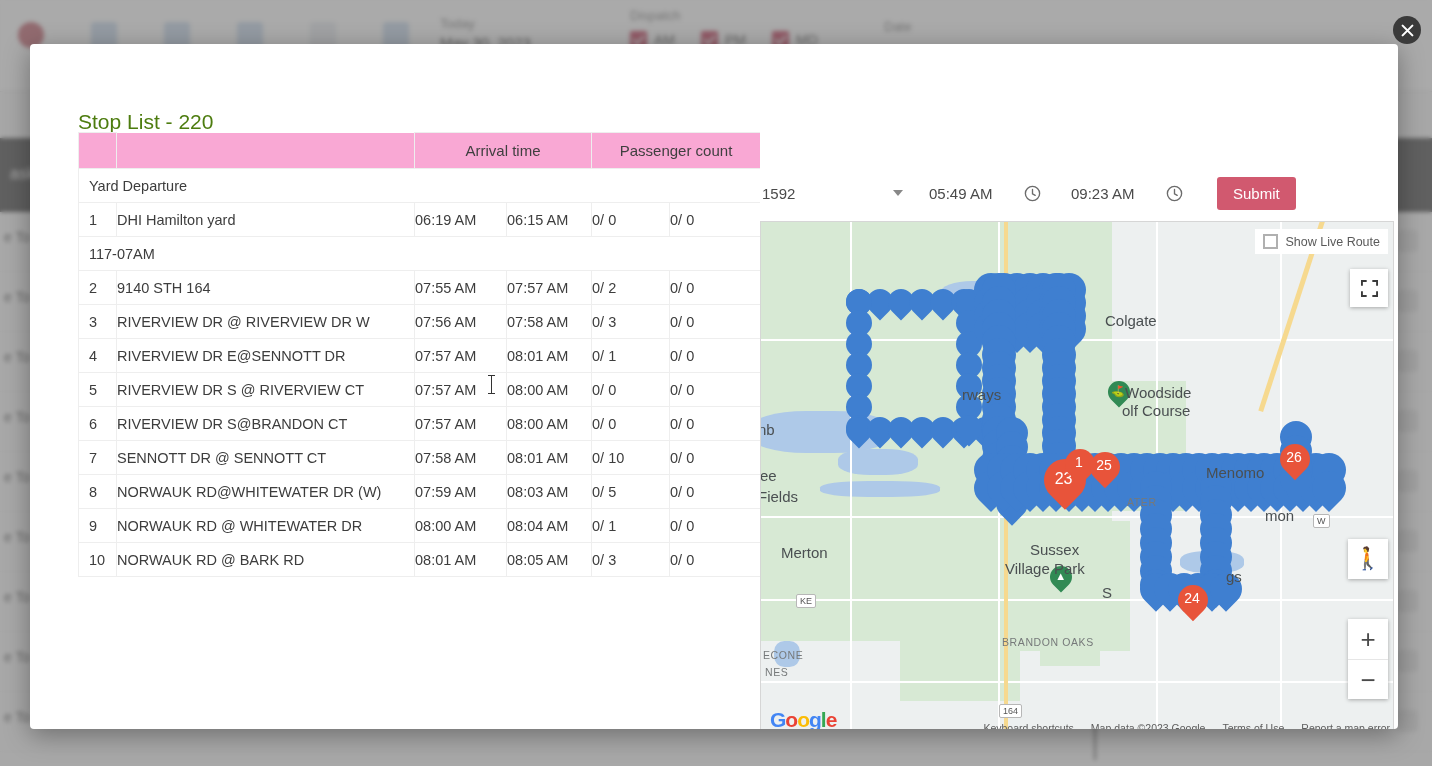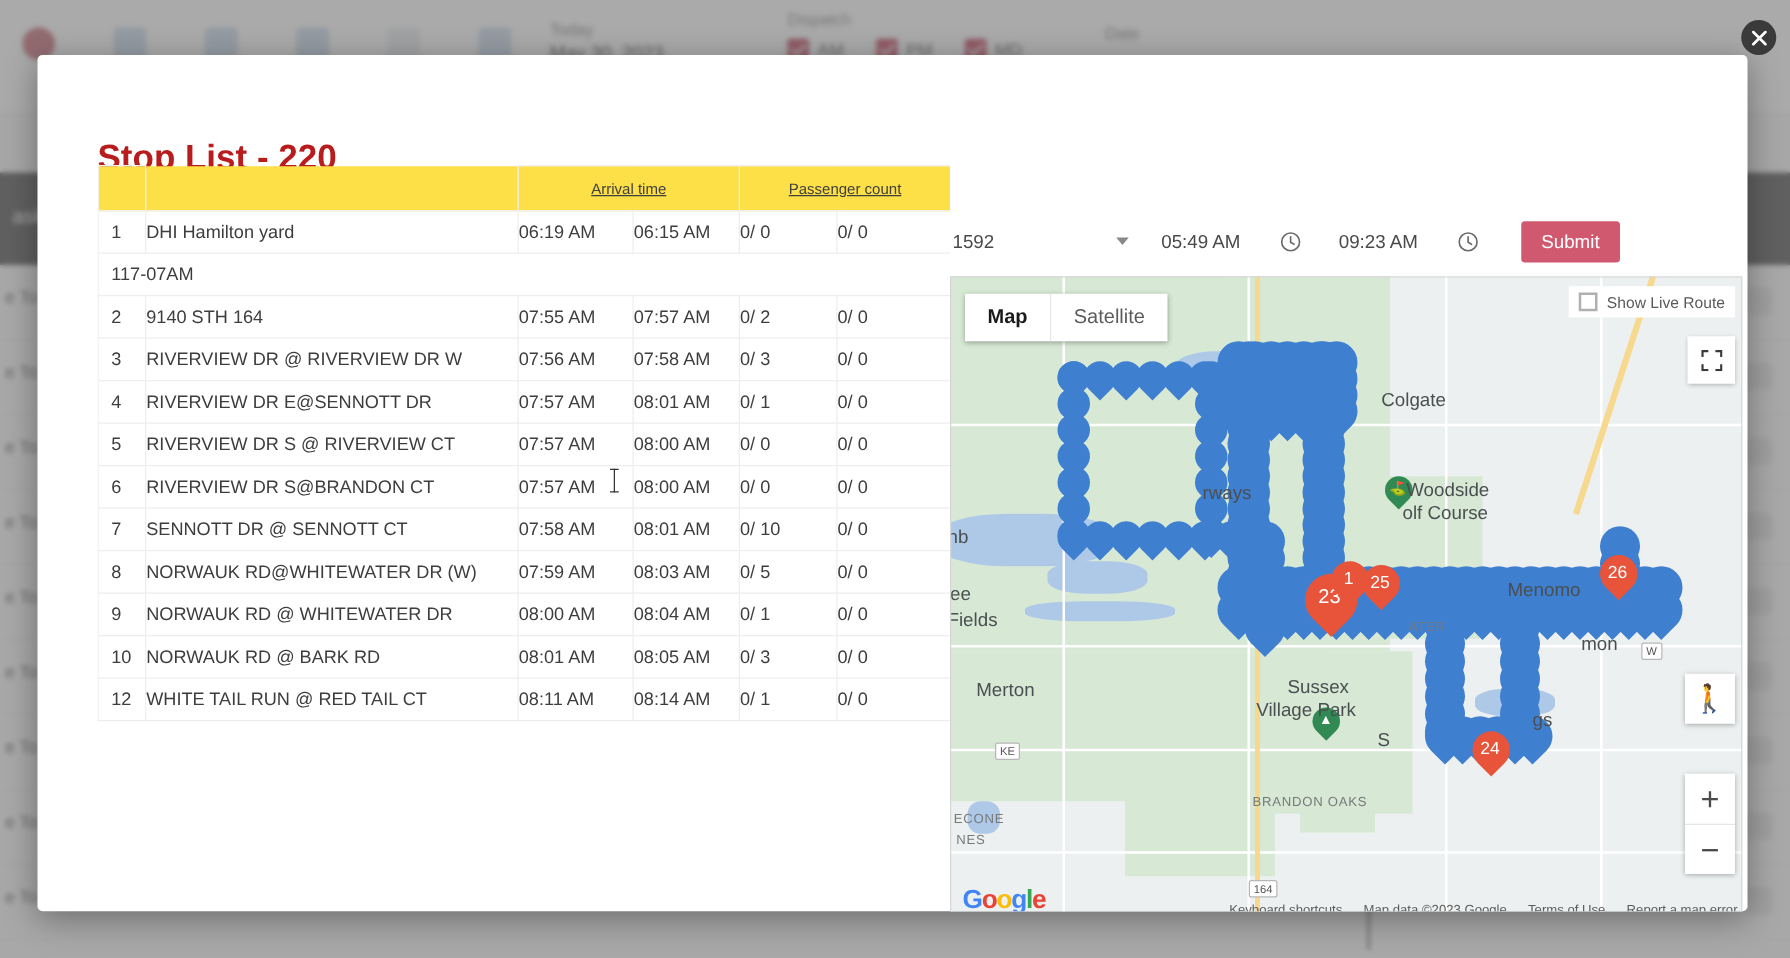--- a/index.html
+++ b/index.html
@@ -136,23 +136,23 @@
     width: 1368px; height: 685px;
     background: #ffffff;
     border-radius: 4px;
     box-shadow: 0 6px 26px rgba(0,0,0,.35);
     overflow: hidden;
     z-index: 50;
   }
   #modal-title {
     position: absolute;
     left: 48px; top: 66px;
-    font-size: 28px;
-    color: #b91c1c;
-    font-weight: 700;
+    font-size: 21px;
+    color: #4d7c0f;
+    font-weight: 400;
   }
 
   
   #table-panel {
     position: absolute;
     left: 48px; top: 88px;
     width: 682px; height: 550px;
     overflow: hidden;
   }
   table.stops {
@@ -171,24 +171,23 @@
   .c-stop { width: 298px; }
   .c-sch  { width: 92px; }
   .c-act  { width: 85px; }
   .c-on   { width: 78px; }
   .c-off  { width: 91px; }
 
   thead th {
     height: 35px;
     font-weight: 400;
     color: #3f3f3f;
-    background: #fde047;
+    background: #f9a8d4;
     text-align: center;
-    font-size: 12px;
-    text-decoration: underline;
+    font-size: 15px;
   }
   thead tr.grp th { height: 36px; }
   thead tr.sub th { height: 33px; text-align: left; padding-left: 8px; }
   thead tr.sub th.c-num { border-right: 1px solid #eee; }
   thead th.blank { border-top-color: transparent; border-left-color: transparent; }
   thead tr.grp th.blank-left { border-left: 1px solid #eee; border-top: 1px solid #eee; }
 
   tbody td { height: 34px; padding-left: 8px; }
   tbody td.c-num { text-align: left; padding-left: 10px; color: #3d3d3d; }
   tbody tr.section td {
@@ -580,20 +579,23 @@
       </colgroup>
       <thead>
         <tr class="grp">
           <th class="blank blank-left"></th>
           <th class="blank"></th>
           <th colspan="2">Arrival time</th>
           <th colspan="2">Passenger count</th>
         </tr>
       </thead>
       <tbody id="stops-body">
+          <tr class="section">
+            <td colspan="6">Yard Departure</td>
+          </tr>
           <tr>
             <td class="c-num">1</td>
             <td class="c-stop">DHI Hamilton yard</td>
             <td class="c-sch">06:19 AM</td>
             <td class="c-act">06:15 AM</td>
             <td class="c-on">0/ 0</td>
             <td class="c-off">0/ 0</td>
           </tr>
           <tr class="section">
             <td colspan="6">117-07AM</td>
@@ -661,28 +663,20 @@
             <td class="c-act">08:04 AM</td>
             <td class="c-on">0/ 1</td>
             <td class="c-off">0/ 0</td>
           </tr>
           <tr>
             <td class="c-num">10</td>
             <td class="c-stop">NORWAUK RD @ BARK RD</td>
             <td class="c-sch">08:01 AM</td>
             <td class="c-act">08:05 AM</td>
             <td class="c-on">0/ 3</td>
-            <td class="c-off">0/ 0</td>
-          </tr>
-          <tr>
-            <td class="c-num">12</td>
-            <td class="c-stop">WHITE TAIL RUN @ RED TAIL CT</td>
-            <td class="c-sch">08:11 AM</td>
-            <td class="c-act">08:14 AM</td>
-            <td class="c-on">0/ 1</td>
             <td class="c-off">0/ 0</td>
           </tr>
         </tbody>
     </table>
     <div id="text-caret"></div>
   </div>
 
   <div id="controls">
     <div id="route-select">
       <span>1592</span>
@@ -959,24 +953,20 @@
         <div class="map-label small" style="left: 5px; top: 445px;">NES</div>
         <div class="map-label big" style="left: 342px; top: 363px;">S</div>
         <div class="map-label big" style="left: 466px; top: 347px;">gs</div>
       </div>
     <div id="map-shields">
         <div class="shield" style="left: 36px; top: 373px;">KE</div>
         <div class="shield" style="left: 553px; top: 293px;">W</div>
         <div class="shield" style="left: 239px; top: 483px;">164</div>
       </div>
 
-    <div id="map-type">
-      <div class="active">Map</div>
-      <div>Satellite</div>
-    </div>
 
     <label id="live-route">
       <span class="box"></span>
       <span>Show Live Route</span>
     </label>
 
     <button id="fullscreen-btn">
       <svg viewBox="0 0 18 18" fill="none" stroke="#3a3a3a" stroke-width="2">
         <path d="M1 6 V1 H6 M12 1 H17 V6 M17 12 V17 H12 M6 17 H1 V12"></path>
       </svg>

